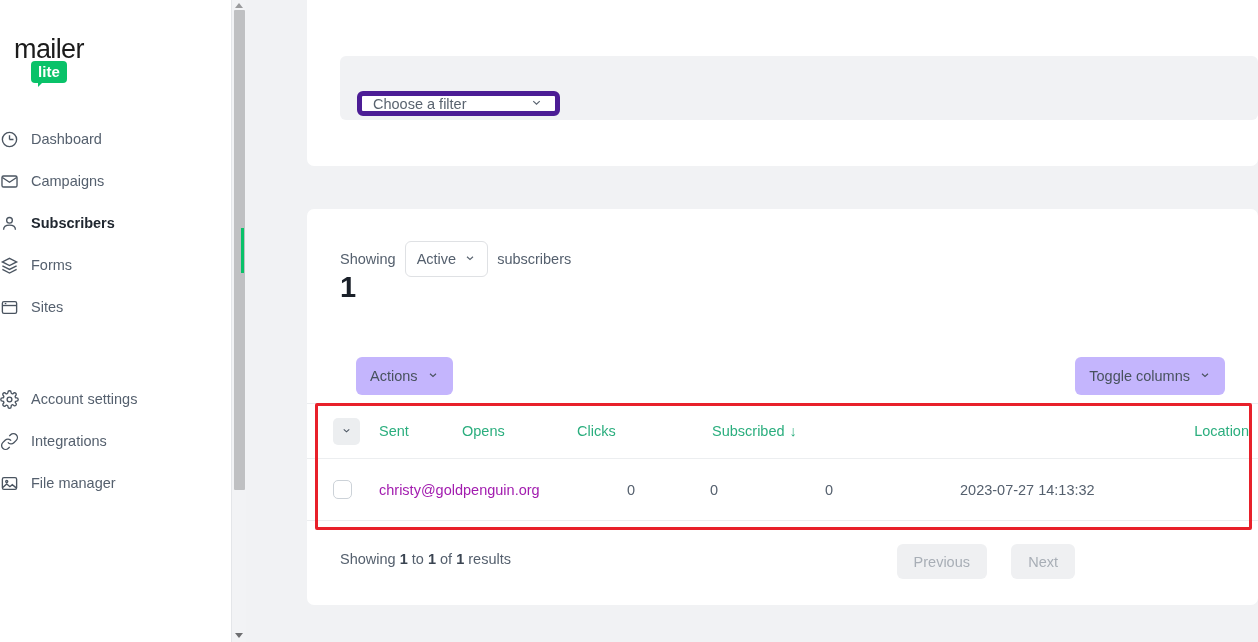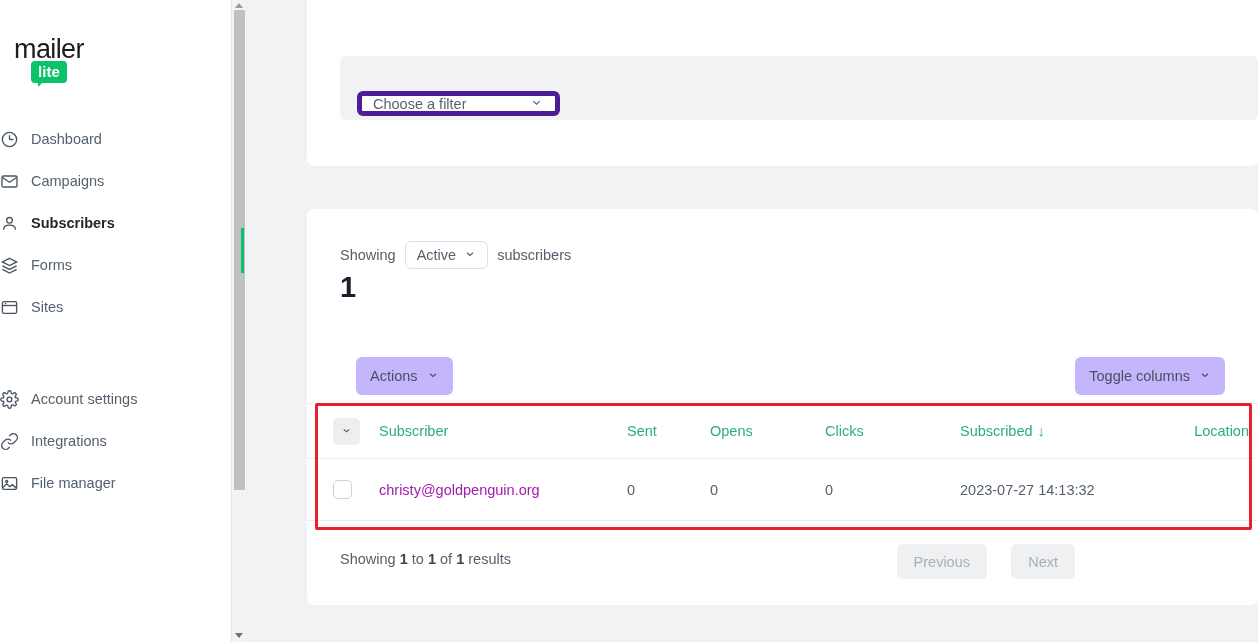--- a/index.html
+++ b/index.html
@@ -116,21 +116,21 @@
 
   #list-card { top: 209px; height: 396px; }
 
   #showing-row {
     position: absolute; left: 33px; top: 32px;
     display: flex; align-items: center; gap: 9px;
   }
   #showing-row .plain { font-size: 14.5px; color: #55606e; }
   #status-select {
     display: inline-flex; align-items: center; gap: 8px;
-    height: 28px; padding: 0 11px;
+    height: 36px; padding: 0 11px;
     border: 1px solid #dfe1e4; border-radius: 6px;
     background: #fff; cursor: pointer;
   }
   #status-select .txt { font-size: 14.5px; color: #55606e; }
   #big-count {
     position: absolute; left: 33px; top: 62px;
     font-size: 29px; font-weight: 700; color: #1a2029;
   }
 
   #toolbar-row {
@@ -376,21 +376,20 @@
       <div class="trow" id="thead">
         <div class="c-check">
           <div id="selectall-btn">
             <span>
               <svg width="11" height="11" viewBox="0 0 24 24" fill="none" stroke="#4b5562" stroke-width="2.4">
                   <path d="M6 9.5l6 5.5 6-5.5"></path>
                 </svg>
             </span>
           </div>
         </div>
-        <div class="c-sub th">Subscriber</div>
         <div class="c-sent th">Sent</div>
         <div class="c-opens th">Opens</div>
         <div class="c-clicks th">Clicks</div>
         <div class="c-date th"><span>Subscribed</span><span class="arrow">↓</span></div>
         <div class="c-loc th">Location</div>
       </div>
 
       <div class="trow" id="tbody-row">
         <div class="c-check">
           <div class="checkbox"></div>

